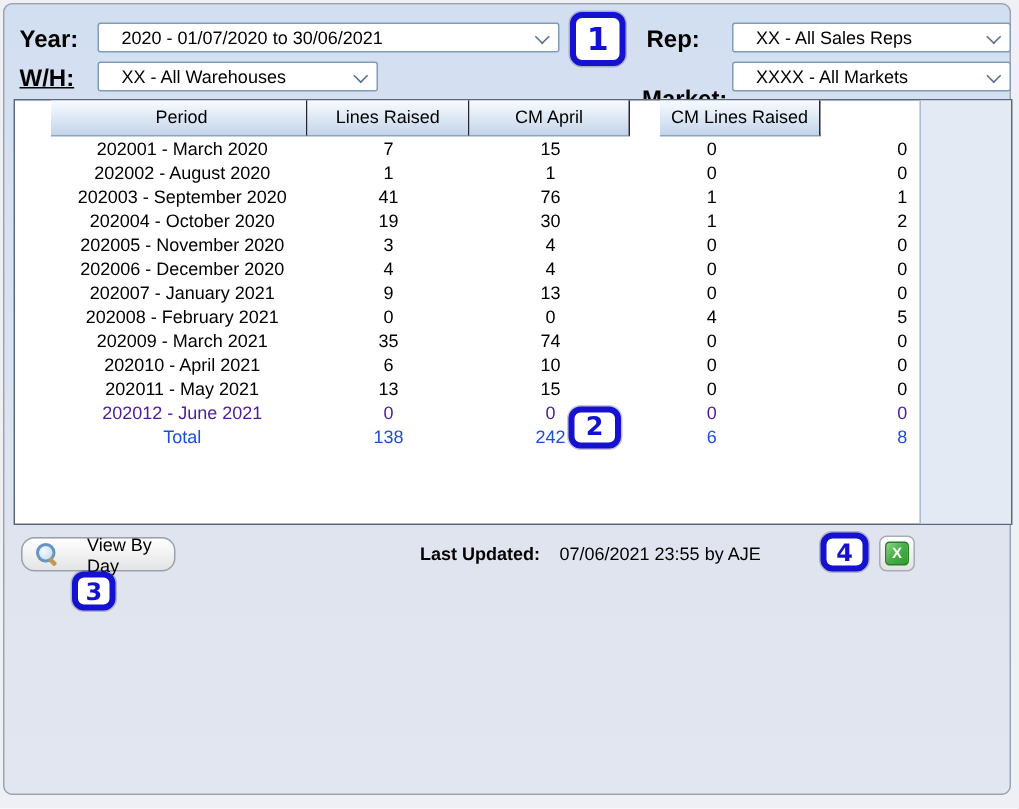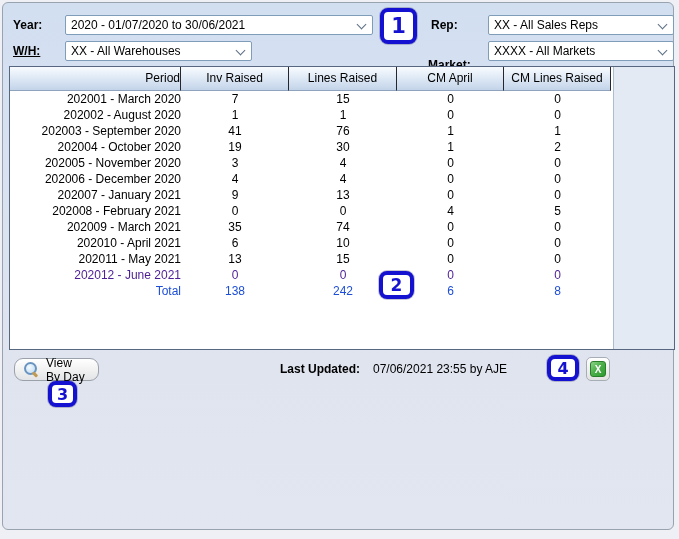--- a/index.html
+++ b/index.html
@@ -14,26 +14,26 @@
 
   
   .panel{
     position:absolute;left:2px;top:2px;width:672px;height:528px;
     border:1px solid #99a3af;border-radius:6px;
     background:linear-gradient(180deg,#d2dff1 0%,#d9e2f0 35%,#e0e4ef 70%,#e2e6f0 100%);
     box-sizing:border-box;
   }
 
   
-  .flabel{position:absolute;font-size:12px;font-weight:bold;color:#000;white-space:nowrap;}
+  .flabel{position:absolute;font-size:16px;font-weight:bold;color:#000;white-space:nowrap;}
   .combo{
     position:absolute;height:20px;box-sizing:border-box;
     background:#fff;border:1px solid #7f9db9;border-radius:2px;
     font-size:12px;color:#000;line-height:17px;
-    padding:1px 20px 1px 5px;white-space:nowrap;overflow:hidden;
+    padding:1px 20px 1px 15px;white-space:nowrap;overflow:hidden;
     cursor:default;
   }
   .chev{
     position:absolute;right:7px;top:5px;width:6px;height:6px;
     border-right:1.6px solid #5d6f85;border-bottom:1.6px solid #5d6f85;
     transform:rotate(45deg);
   }
 
   
   .grid{
@@ -48,33 +48,33 @@
   .hcell{
     box-sizing:border-box;height:24px;
     background:linear-gradient(180deg,#f8fbfe 0%,#e0eaf6 45%,#c3d4e9 100%);
     border-right:1px solid #26262e;border-bottom:1px solid #8fa3bd;
     font-size:12px;line-height:23px;text-align:center;color:#000;
     overflow:hidden;white-space:nowrap;
   }
   .gbody{position:relative;}
   .trow{display:flex;height:16px;font-size:12px;line-height:16px;color:#000;}
   .cell{box-sizing:border-box;overflow:hidden;white-space:nowrap;}
-  .col0{width:171px;text-align:right;padding-left:4px;}
+  .col0{width:171px;text-align:center;padding-left:4px;margin-left:24px;}
   .col1{width:108px;}
   .col2{width:108px;}
   .col3{width:107px;}
-  .col4{width:107px;}
+  .col4{width:107px;margin-left:20px;}
   .num{text-align:center;}
 
   
   .btn{
-    position:absolute;left:11px;top:355px;width:85px;height:23px;
+    position:absolute;left:11px;top:355px;width:103px;height:23px;
     box-sizing:border-box;border:1px solid #9ba1ab;border-radius:9px;
     background:linear-gradient(180deg,#ffffff 0%,#f3f3f3 45%,#e3e4e6 100%);
-    display:flex;align-items:center;gap:7px;padding:0 9px;
+    display:flex;align-items:center;gap:19px;padding:0 9px;
     font-size:12px;color:#000;cursor:default;
   }
   .mag{position:relative;width:15px;height:15px;flex:0 0 15px;}
   .lens{
     position:absolute;left:0;top:0;width:9px;height:9px;
     border:2px solid #6a94c0;border-radius:50%;
     background:radial-gradient(circle at 35% 35%,#f4faff,#bcd9ef);
   }
   .handle{
     position:absolute;right:1px;bottom:1px;width:6px;height:3px;
@@ -134,21 +134,20 @@
     <span class="flabel" style="left:425px;top:41px;margin-top:14px;">Market:</span>
     <div class="combo" style="left:485px;top:38px;width:186px;">
       <span>XXXX - All Markets</span>
       <span class="chev"></span>
     </div>
 
     <div class="grid">
       <div class="gfiller"></div>
       <div class="ghead">
         <span class="hcell col0">Period</span>
-        <span class="hcell col1">Inv Raised</span>
         <span class="hcell col2">Lines Raised</span>
         <span class="hcell col3">CM April</span>
         <span class="hcell col4">CM Lines Raised</span>
       </div>
       <div class="gbody">
   <div class="trow">
     <span class="cell col0">202001 - March 2020</span>
     <span class="cell col1 num">7</span>
     <span class="cell col2 num">15</span>
     <span class="cell col3 num">0</span>

